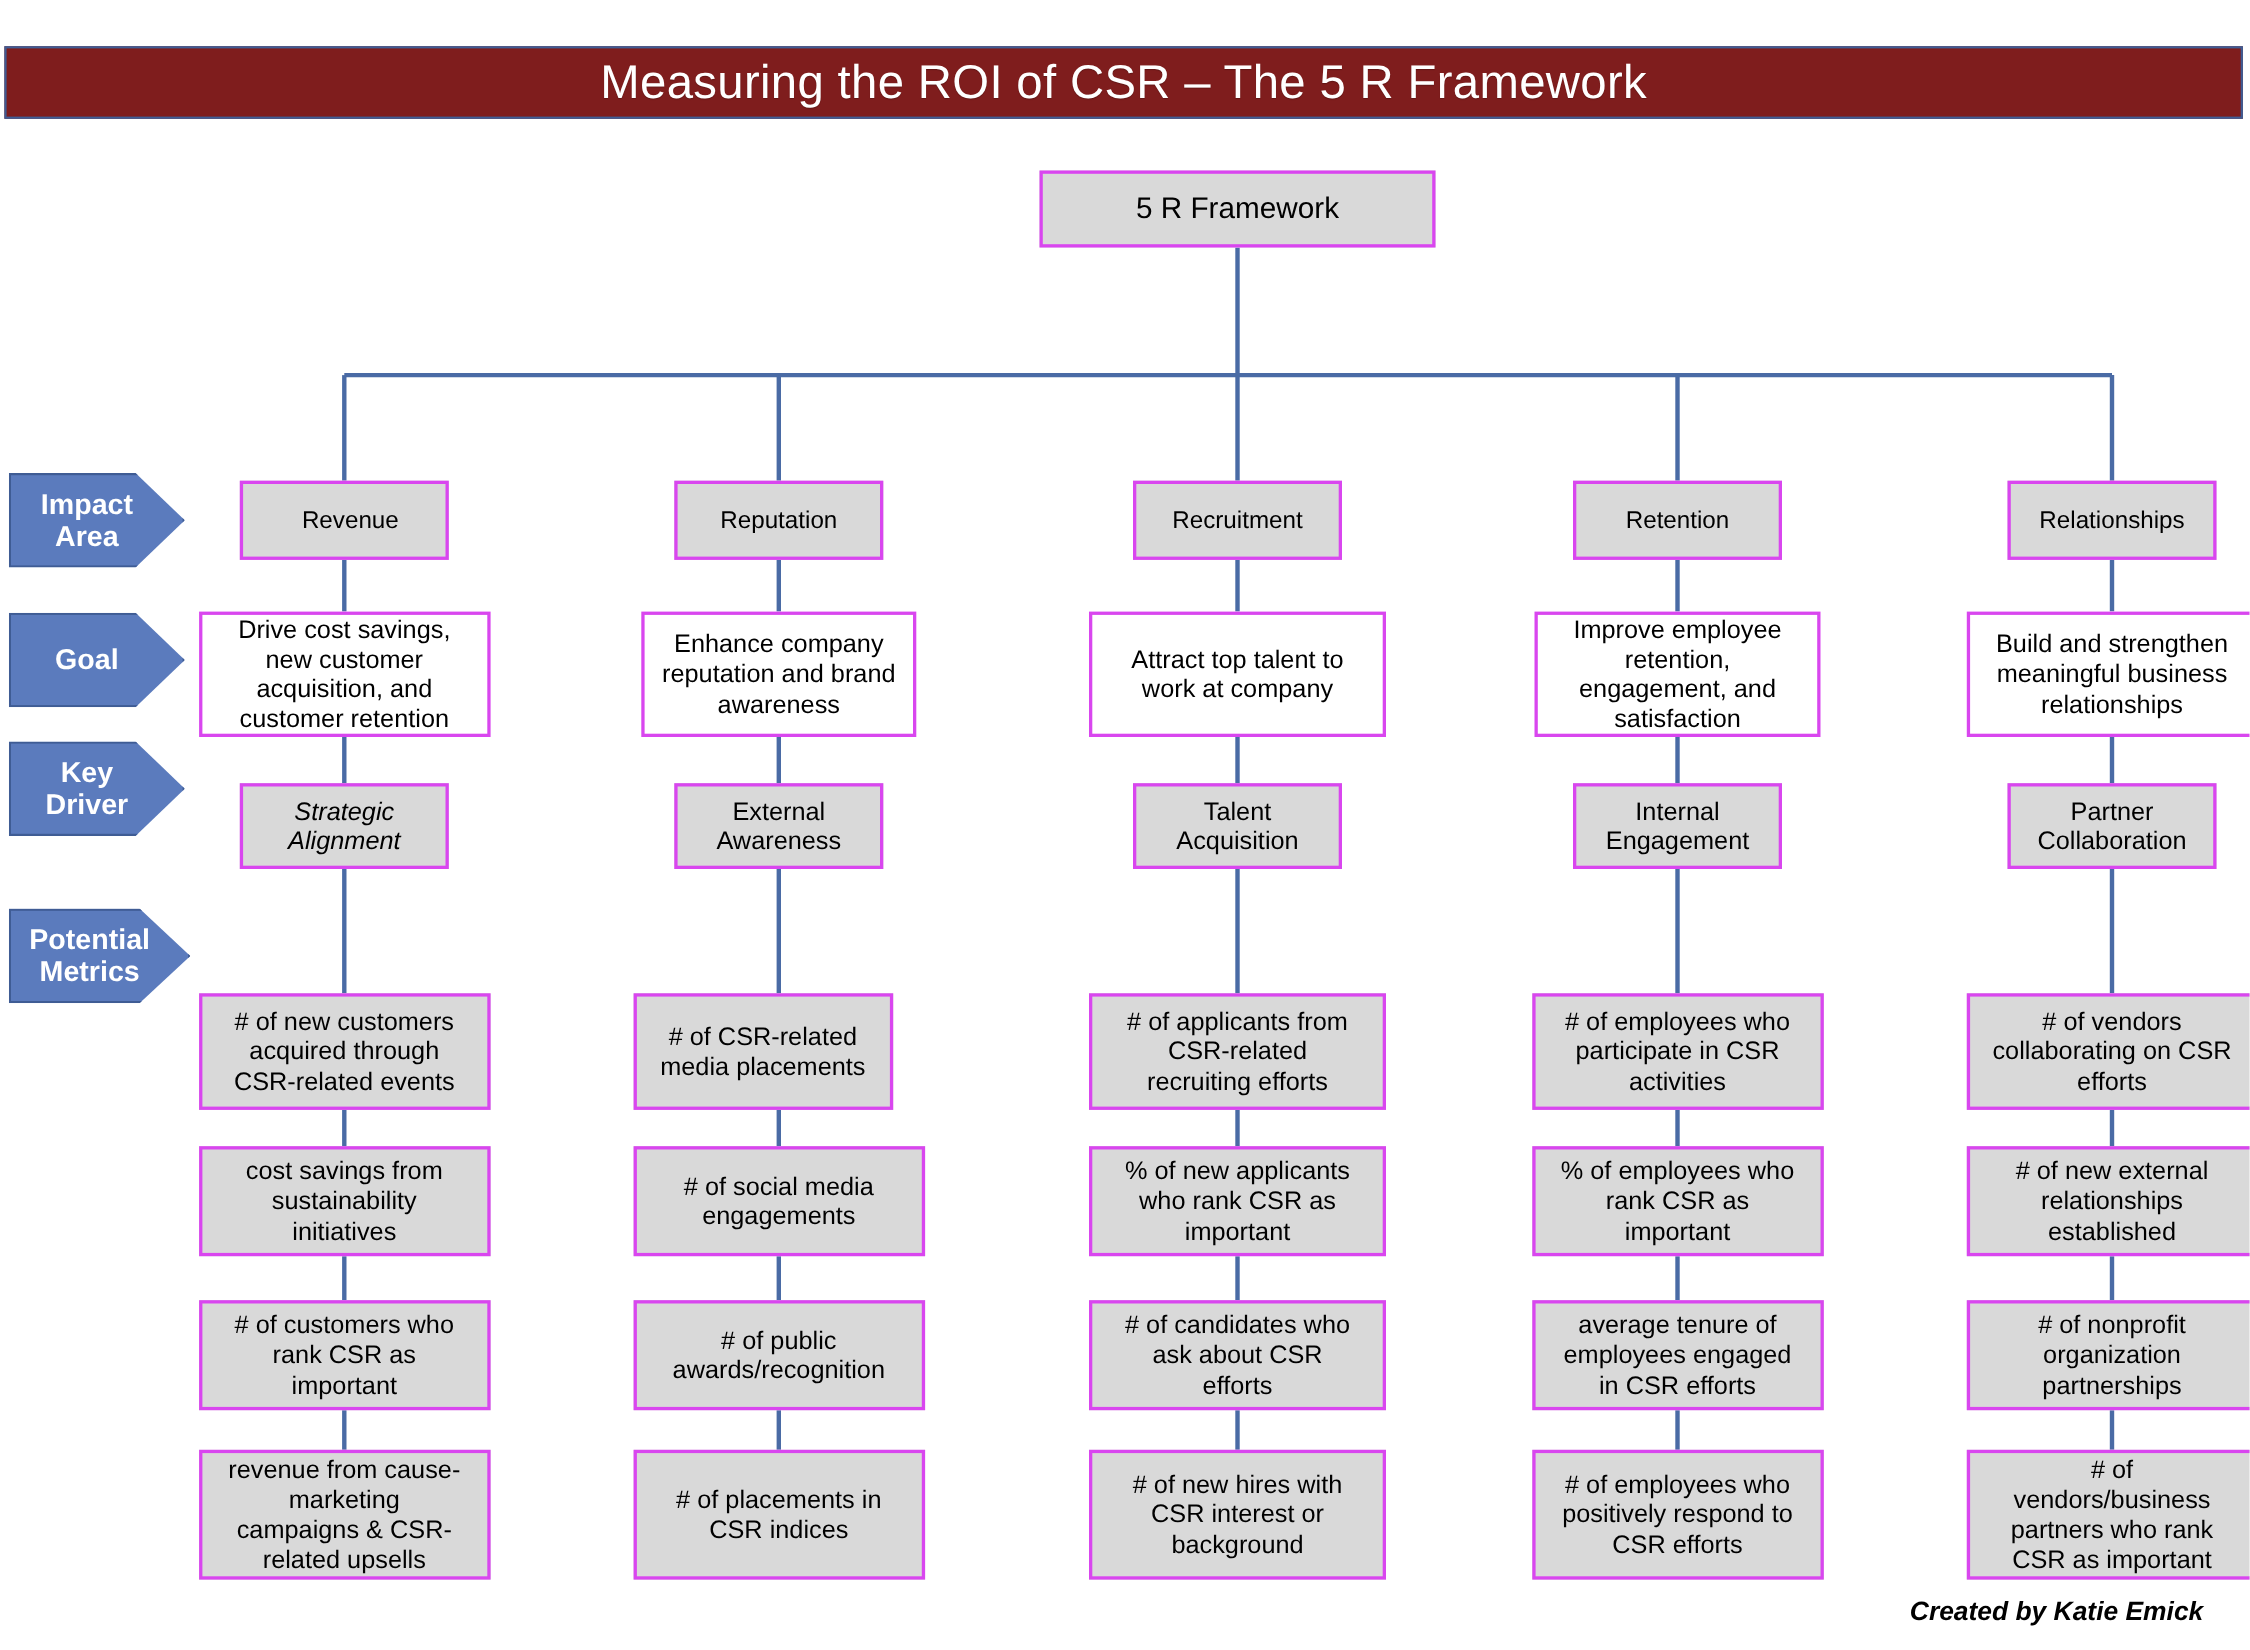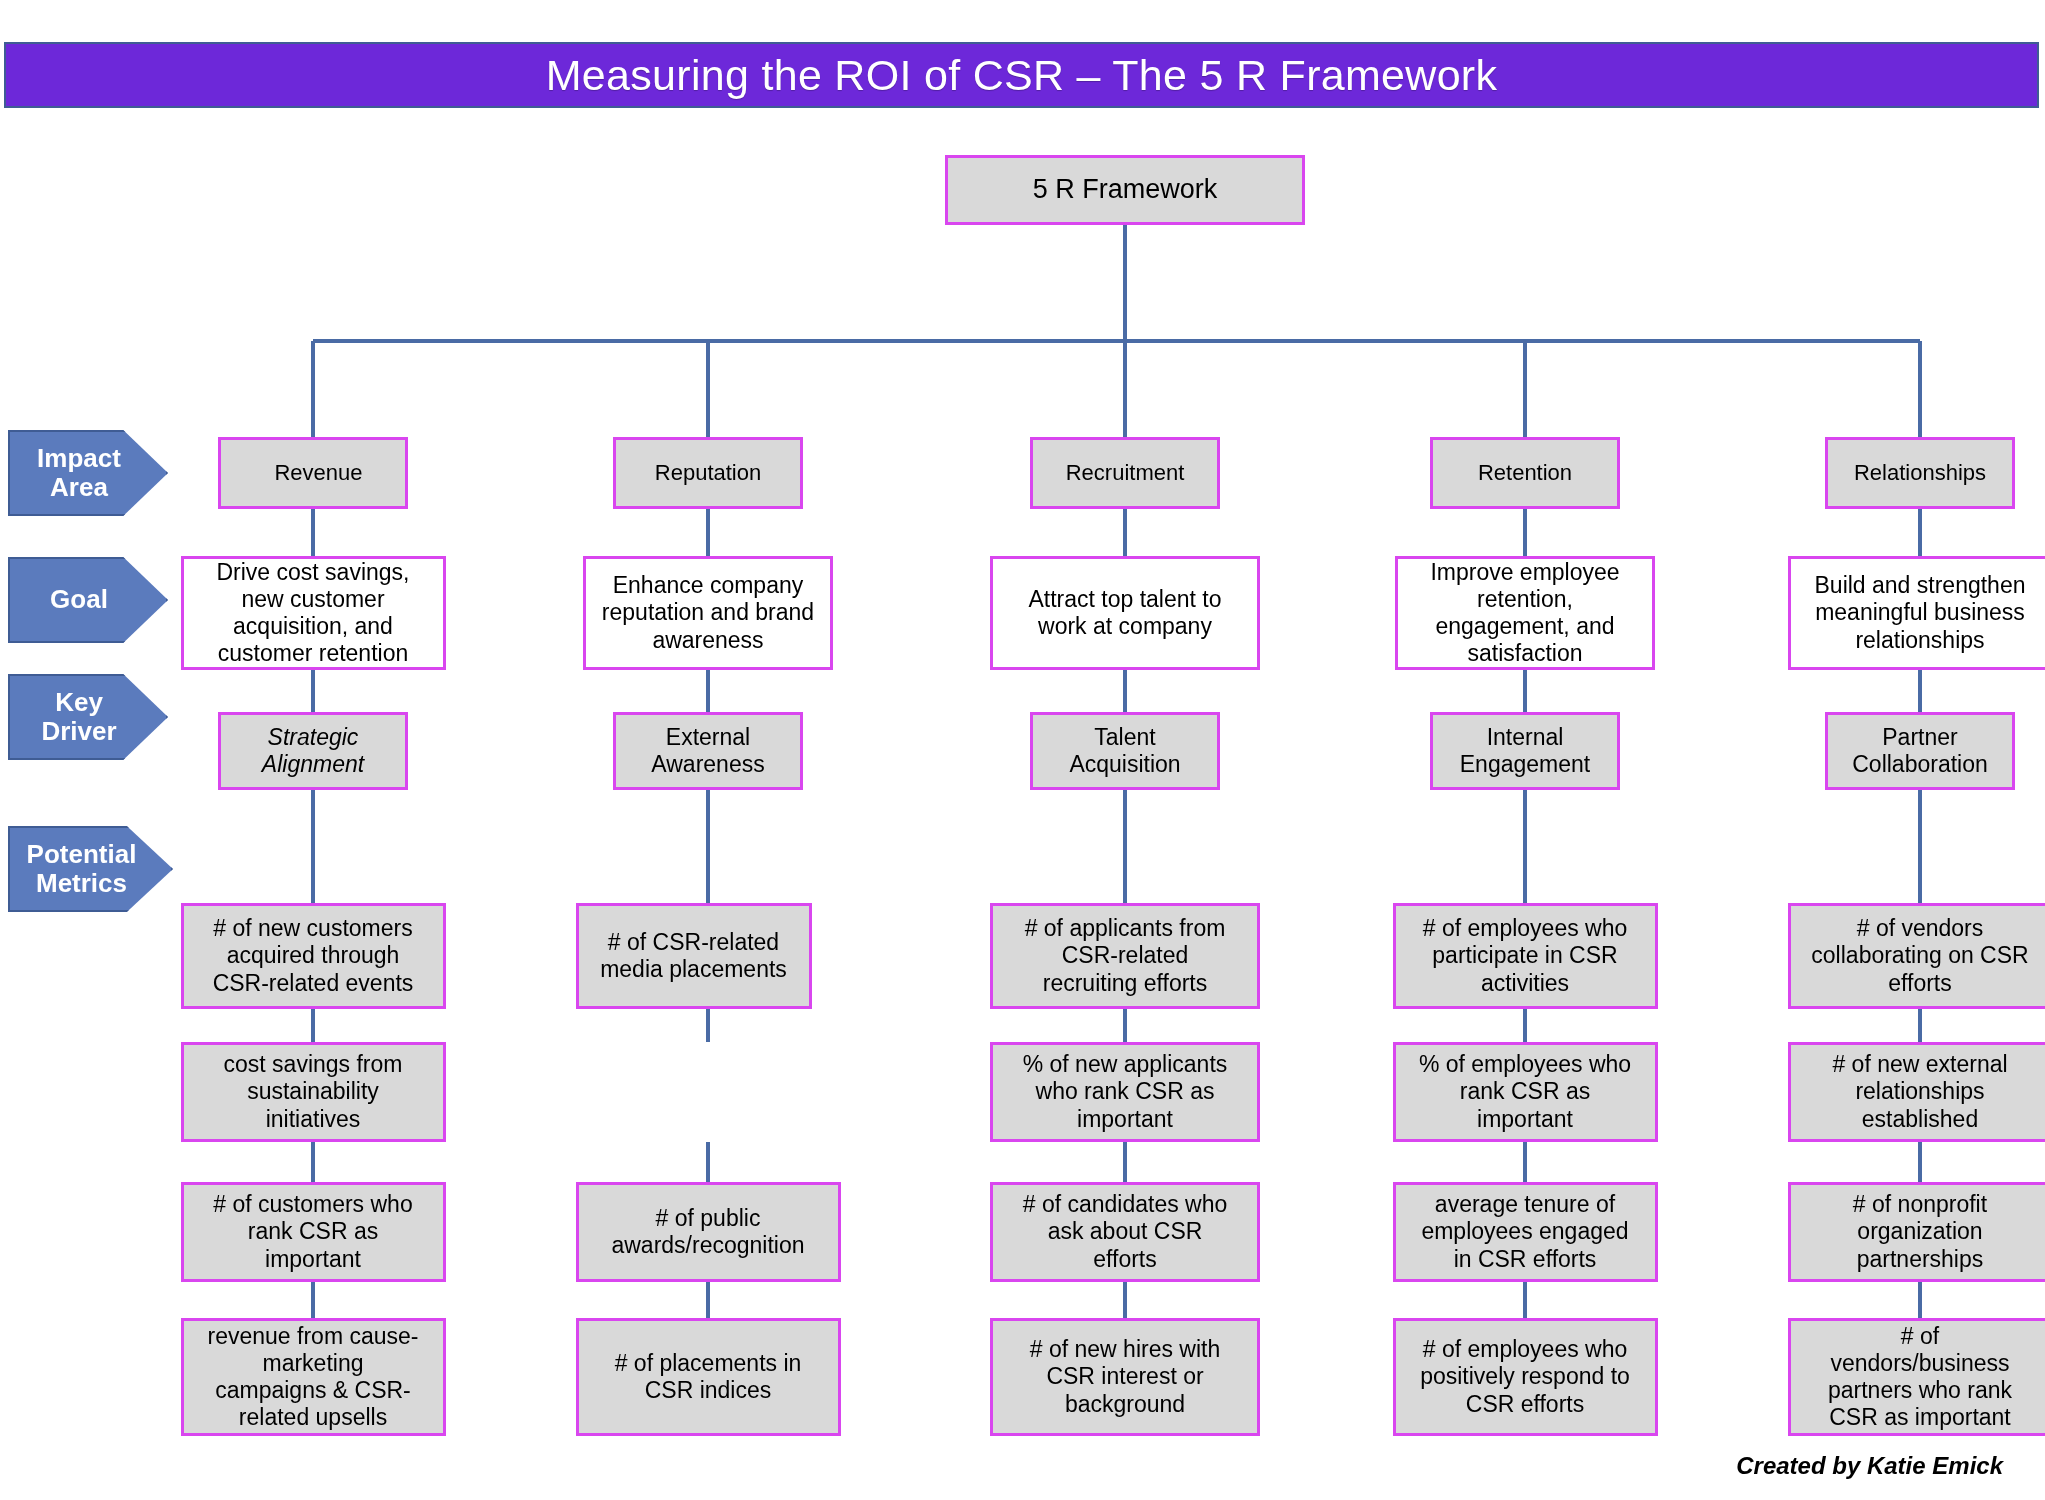--- a/index.html
+++ b/index.html
@@ -15,21 +15,21 @@
     overflow: hidden;
   }
 
   
   .title-banner {
     position: absolute;
     left: 4px;
     top: 42px;
     width: 2035px;
     height: 66px;
-    background: #6d28d9;
+    background: #7f1d1d;
     border: 2px solid #3f5c94;
     box-sizing: border-box;
     display: flex;
     align-items: center;
     justify-content: center;
   }
   .title-banner .title-text {
     color: #ffffff;
     font-size: 43px;
     font-weight: 400;
@@ -206,20 +206,24 @@
 awareness</span>
     </div>
     <div class="node driver-node fill-gray" style="left: 613px; top: 712px; width: 190px; height: 78px;">
       <span class="node-text">External
 Awareness</span>
     </div>
     <div class="node metric-node fill-gray" style="left: 575.5px; top: 903px; width: 236px; height: 106px;">
       <span class="node-text"># of CSR-related
 media placements</span>
     </div>
+    <div class="node metric-node fill-gray" style="left: 575.5px; top: 1042px; width: 265px; height: 100px;">
+      <span class="node-text"># of social media
+engagements</span>
+    </div>
     <div class="node metric-node fill-gray" style="left: 575.5px; top: 1182px; width: 265px; height: 100px;">
       <span class="node-text"># of public
 awards/recognition</span>
     </div>
     <div class="node metric-node fill-gray" style="left: 575.5px; top: 1318px; width: 265px; height: 118px;">
       <span class="node-text"># of placements in
 CSR indices</span>
     </div>
     <div class="node impact-node fill-gray" style="left: 1030px; top: 437px; width: 190px; height: 72px;">
       <span class="node-text">Recruitment</span>

